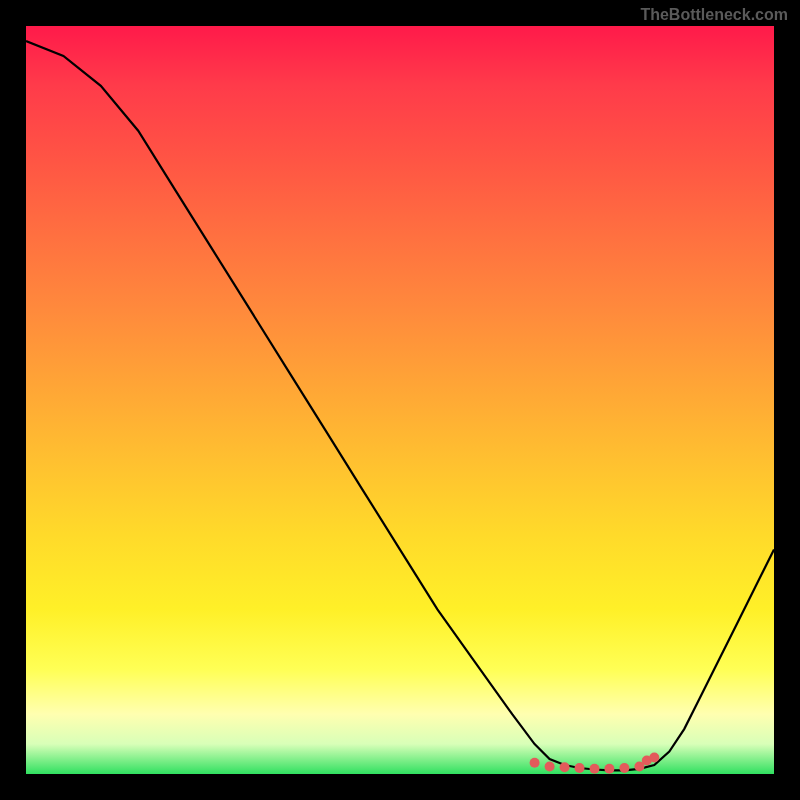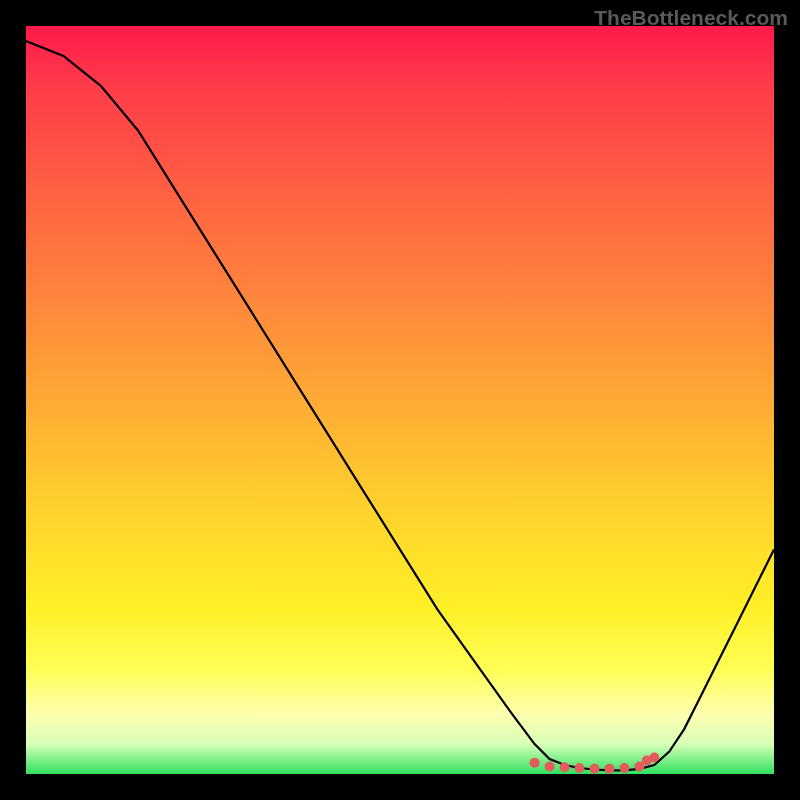--- a/index.html
+++ b/index.html
@@ -1,17 +1,17 @@
 <!DOCTYPE html>
 <html><head>
 <meta charset="utf-8">
 <style>
   * { margin: 0; padding: 0; box-sizing: border-box; }
   body { width: 800px; height: 800px; background: #000; position: relative; font-family: Arial, sans-serif; }
-  .watermark { position: absolute; top: 6px; right: 12px; color: #5a5a5a; font-size: 21px; font-weight: bold; z-index: 10; text-align: right; }
+  .watermark { position: absolute; top: 6px; right: 12px; color: #5a5a5a; font-size: 16px; font-weight: bold; z-index: 10; text-align: right; }
   .plot-area { position: absolute; left: 26px; top: 26px; width: 748px; height: 748px; overflow: hidden; }
   .gradient-bg { position: absolute; inset: 0; background: linear-gradient(to bottom,
       #ff1a4a 0%,
       #ff3b4a 8%,
       #ff5544 18%,
       #ff7040 28%,
       #ff8a3c 38%,
       #ffa536 48%,
       #ffc030 58%,
       #ffda2a 68%,

